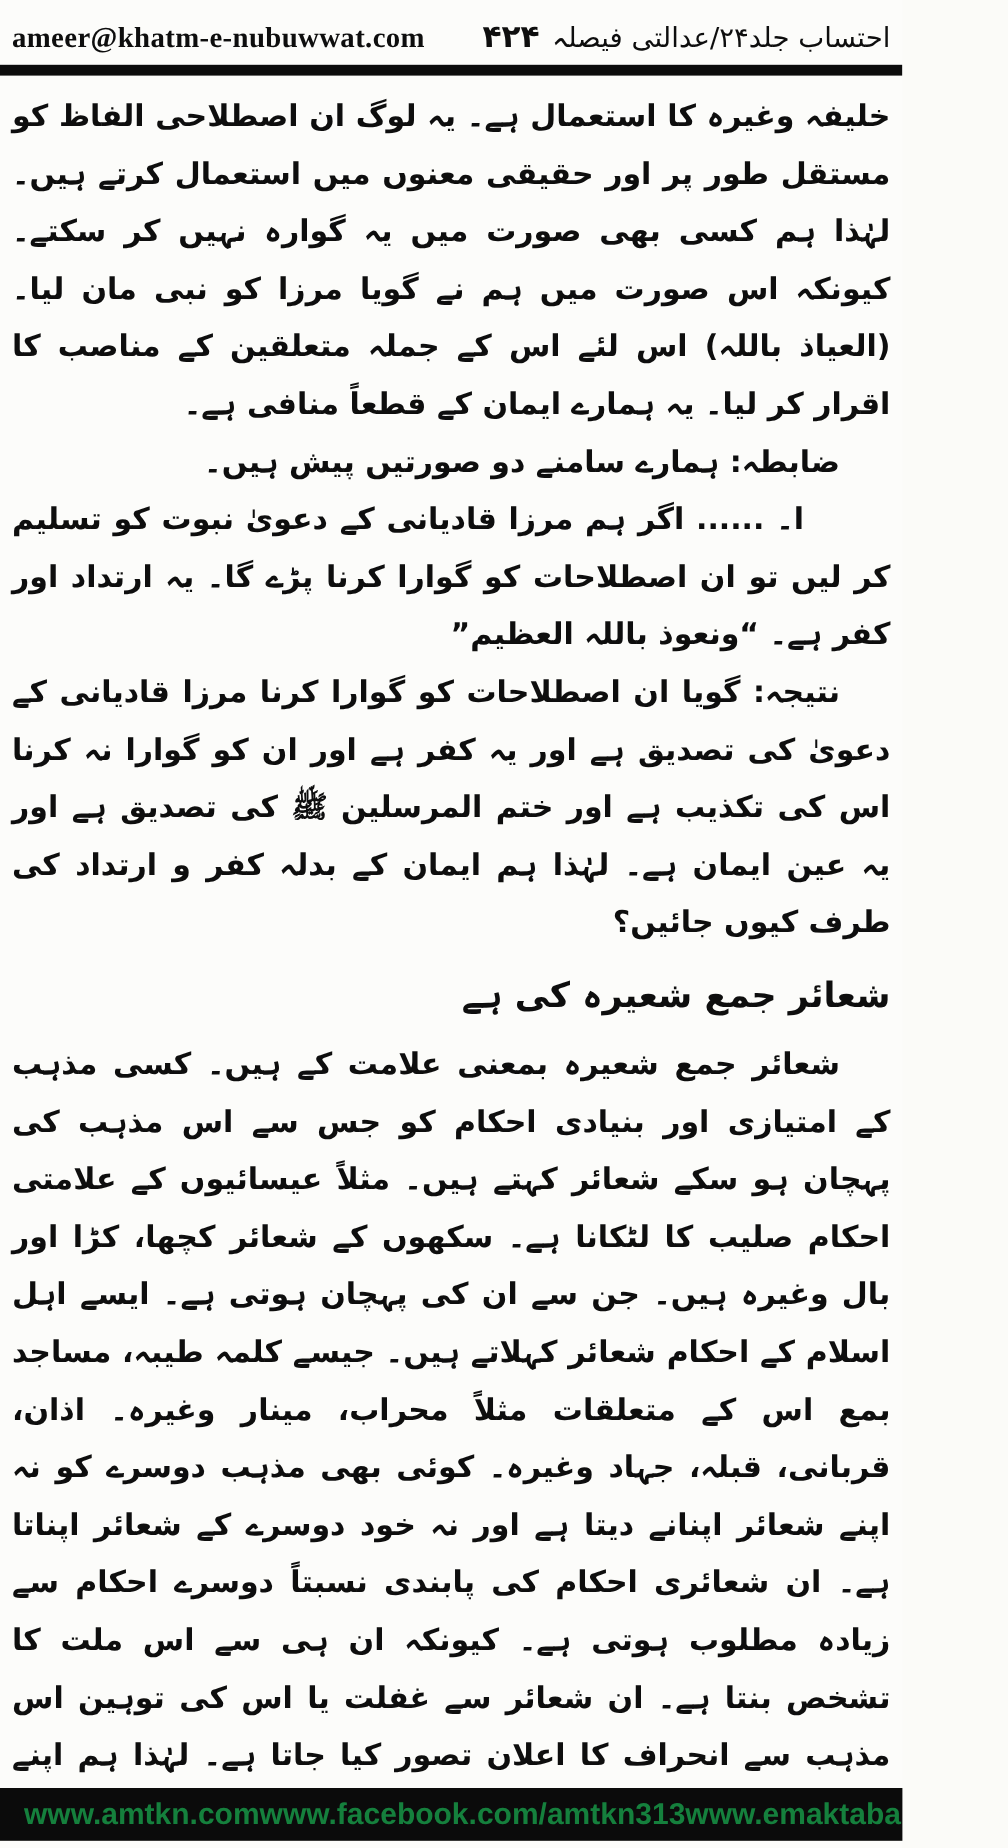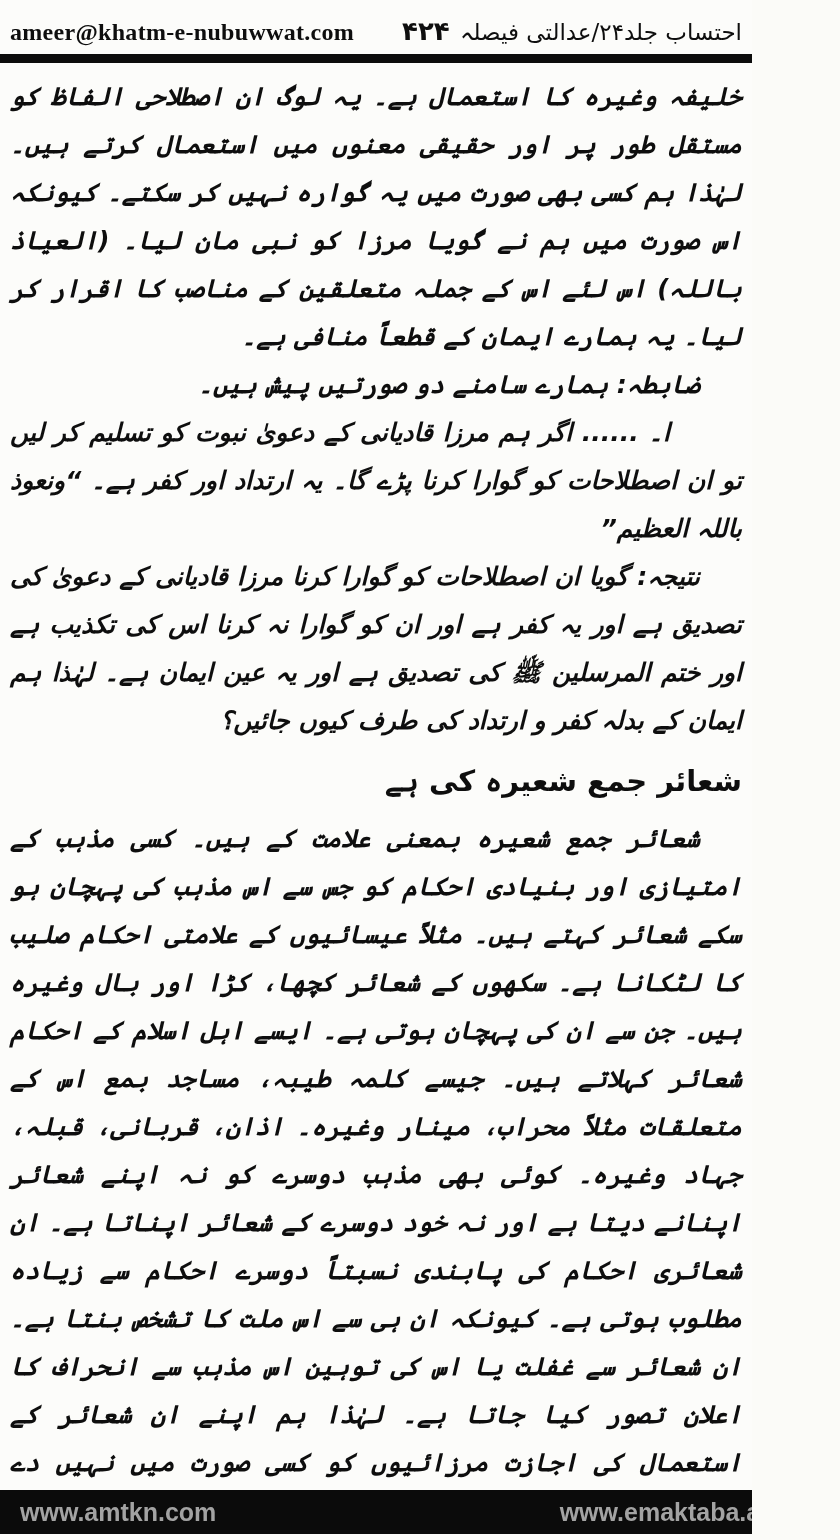--- a/index.html
+++ b/index.html
@@ -53,39 +53,39 @@
   
   .body {
     direction: rtl;
     padding: 10px 10px 0 10px;
     font-size: 25px;
     font-weight: 700;
     line-height: 48px;
     text-align: justify;
     text-align-last: right;
   }
-  .body p { margin: 0; font-style: italic; }
+  .body p { margin: 0; }
   .indent    { text-indent: 42px; }
   .point     { text-indent: 72px; }
   .section-heading {
     font-size: 29px;
     font-weight: 800;
     line-height: 64px;
     text-align: right;
     margin: 4px 0 2px 0;
   }
   
   .footer {
     position: absolute;
     left: 0;
     bottom: 6px;
     width: 840px;
     height: 44px;
     background: #0b0b0b;
-    color: #a3a3a3;
+    color: #15803d;
     display: flex;
     align-items: center;
     justify-content: space-between;
     padding: 0 20px;
     box-sizing: border-box;
   }
   .footer-link {
     font-family: "Liberation Sans", sans-serif;
     font-weight: 700;
     font-size: 25px;
@@ -117,16 +117,17 @@
     <p class="indent">نتیجہ: گویا ان اصطلاحات کو گوارا کرنا مرزا قادیانی کے دعویٰ کی تصدیق ہے اور یہ کفر ہے اور ان کو گوارا نہ کرنا اس کی تکذیب ہے اور ختم المرسلین ﷺ کی تصدیق ہے اور یہ عین ایمان ہے۔ لہٰذا ہم ایمان کے بدلہ کفر و ارتداد کی طرف کیوں جائیں؟</p>
 
     <h2 class="section-heading">شعائر جمع شعیرہ کی ہے</h2>
 
     <p class="indent">شعائر جمع شعیرہ بمعنی علامت کے ہیں۔ کسی مذہب کے امتیازی اور بنیادی احکام کو جس سے اس مذہب کی پہچان ہو سکے شعائر کہتے ہیں۔ مثلاً عیسائیوں کے علامتی احکام صلیب کا لٹکانا ہے۔ سکھوں کے شعائر کچھا، کڑا اور بال وغیرہ ہیں۔ جن سے ان کی پہچان ہوتی ہے۔ ایسے اہل اسلام کے احکام شعائر کہلاتے ہیں۔ جیسے کلمہ طیبہ، مساجد بمع اس کے متعلقات مثلاً محراب، مینار وغیرہ۔ اذان، قربانی، قبلہ، جہاد وغیرہ۔ کوئی بھی مذہب دوسرے کو نہ اپنے شعائر اپنانے دیتا ہے اور نہ خود دوسرے کے شعائر اپناتا ہے۔ ان شعائری احکام کی پابندی نسبتاً دوسرے احکام سے زیادہ مطلوب ہوتی ہے۔ کیونکہ ان ہی سے اس ملت کا تشخص بنتا ہے۔ ان شعائر سے غفلت یا اس کی توہین اس مذہب سے انحراف کا اعلان تصور کیا جاتا ہے۔ لہٰذا ہم اپنے ان شعائر کے استعمال کی اجازت مرزائیوں کو کسی صورت میں نہیں دے سکتے۔ کیونکہ یہ بات مذہبی اور ایمانی غیرت کے منافی ہے۔</p>
 
   </div>
 
   <div class="footer">
     <span class="footer-link">www.amtkn.com</span>
+    <span class="footer-link">www.facebook.com/amtkn313</span>
     <span class="footer-link">www.emaktaba.ameer</span>
   </div>
 
 </div>
 
 </body></html>

